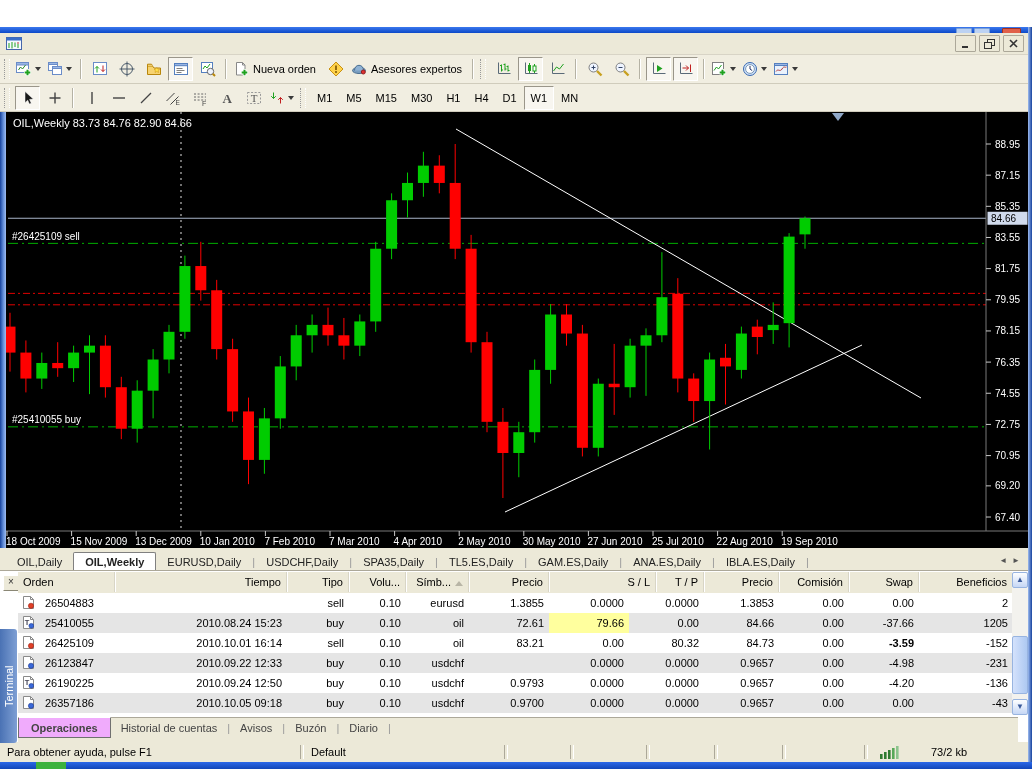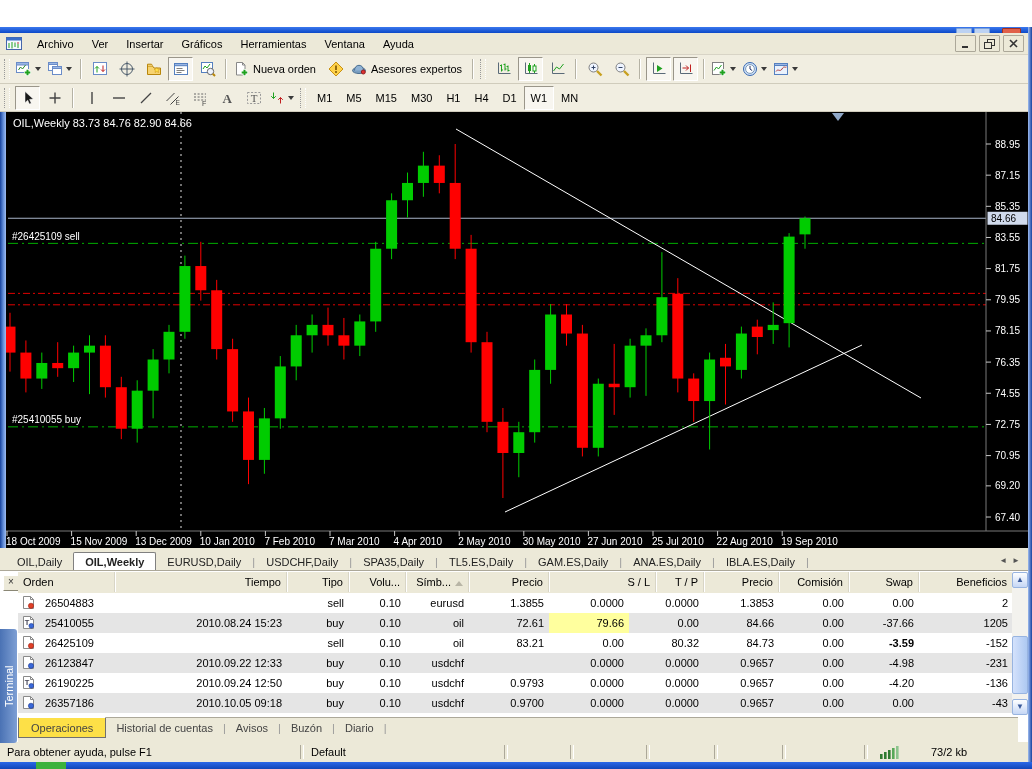--- a/index.html
+++ b/index.html
@@ -77,21 +77,21 @@
           border:1px solid #98b4e0;border-radius:2px;box-sizing:border-box}
   
   #side-tab{position:absolute;left:0;top:58px;width:17px;height:114px;z-index:6;
             background:linear-gradient(90deg,#7e9fd4,#4a72b4);color:#fff;font-size:11px;
             writing-mode:vertical-rl;transform:rotate(180deg);display:flex;align-items:center;
             justify-content:center;border-radius:3px 0 0 3px}
   
   #term-tabs{position:absolute;left:18px;top:146px;width:1000px;height:26px;background:#ece9d8;
              border-top:1px solid #aca899;display:flex;align-items:flex-start;font-size:11px;box-sizing:border-box}
   .ttab{padding:4px 10px 3px;color:#444;white-space:nowrap}
-  .ttab.active{background:#fde047;border:1px solid #707070;border-top:1px solid #fff;font-weight:normal;
+  .ttab.active{background:#f0abfc;border:1px solid #707070;border-top:1px solid #fff;font-weight:bold;
                margin-top:-1px;padding:4px 12px 3px}
   .tdiv{color:#999;padding-top:4px}
   
   #statusbar{position:absolute;left:0;top:742px;width:1028px;height:20px;background:#ece9d8;
              display:flex;align-items:center;font-size:11px}
   .scell{height:20px;line-height:20px;padding:0 7px;box-sizing:border-box;white-space:nowrap;overflow:hidden}
   .sdiv{width:2px;height:14px;border-left:1px solid #aca899;border-right:1px solid #fff}
   #taskbar{position:absolute;left:0;top:762px;width:1032px;height:7px;
            background:linear-gradient(#2b68e8,#1146b8)}
   #startseg{position:absolute;left:36px;top:0;width:30px;height:7px;background:#3db23d}
@@ -109,29 +109,20 @@
 
   <div id="menubar">
     <span id="appicon">
       <svg width="16" height="16" viewBox="0 0 16 16">
           <rect x="0.5" y="1.5" width="15" height="12" fill="#f4f8ff" stroke="#4466aa"></rect>
           <rect x="0.5" y="1.5" width="15" height="3" fill="#3a6ec8"></rect>
           <path d="M3 12V7M6 12.5V6M9 11V6.5M12 12V8" stroke="#1fa11f" fill="none"></path>
           <path d="M12 8v-2" stroke="#c03030"></path>
         </svg>
     </span>
-    <div id="menu-items" style="display: flex;">
-        <span class="menu-item">Archivo</span>
-        <span class="menu-item">Ver</span>
-        <span class="menu-item">Insertar</span>
-        <span class="menu-item">Gráficos</span>
-        <span class="menu-item">Herramientas</span>
-        <span class="menu-item">Ventana</span>
-        <span class="menu-item">Ayuda</span>
-      </div>
     <div id="mdi">
       <span class="mdi-btn">
           <svg width="10" height="9" viewBox="0 0 10 9">
             <path d="M1 8h6" stroke="#333" stroke-width="2"></path>
           </svg>
         </span>
       <span class="mdi-btn">
           <svg width="11" height="10" viewBox="0 0 11 10">
             <rect x="3.5" y="0.5" width="7" height="6" fill="none" stroke="#333"></rect>
             <rect x="0.5" y="3.5" width="7" height="6" fill="#ece9d8" stroke="#333"></rect>
@@ -638,20 +629,21 @@
           <div class="tcell num" style="left: 831px; width: 70px;">-37.66</div>
           <div class="tcell num" style="left: 901px; width: 94px;">1205</div>
         </div>
         <div class="trow">
           <span class="oicon"><svg width="11" height="13" viewBox="0 0 11 13">
               <path d="M0.5 0.5h7l3 3v9h-10z" fill="#fff" stroke="#8a8a8a"></path>
               <path d="M7.5 0.5v3h3" fill="none" stroke="#8a8a8a"></path>
               <circle cx="8" cy="9.8" r="2.6" fill="#e04028" stroke="#a02010" stroke-width="0.6"></circle>
             </svg></span>
           <div class="tcell" style="left: 22px; width: 74px;">26425109</div>
+          <div class="tcell num" style="left: 97px; width: 172px;">2010.10.01 16:14</div>
           <div class="tcell num" style="left: 269px; width: 62px;">sell</div>
           <div class="tcell num" style="left: 331px; width: 57px;">0.10</div>
           <div class="tcell num" style="left: 388px; width: 63px;">oil</div>
           <div class="tcell num" style="left: 451px; width: 80px;">83.21</div>
           <div class="tcell num" style="left: 531px; width: 80px;">0.00</div>
           <div class="tcell num" style="left: 611px; width: 75px;">80.32</div>
           <div class="tcell num" style="left: 686px; width: 75px;">84.73</div>
           <div class="tcell num" style="left: 761px; width: 70px;">0.00</div>
           <div class="tcell num" style="left: 831px; width: 70px; font-weight: bold;">-3.59</div>
           <div class="tcell num" style="left: 901px; width: 94px;">-152</div>

